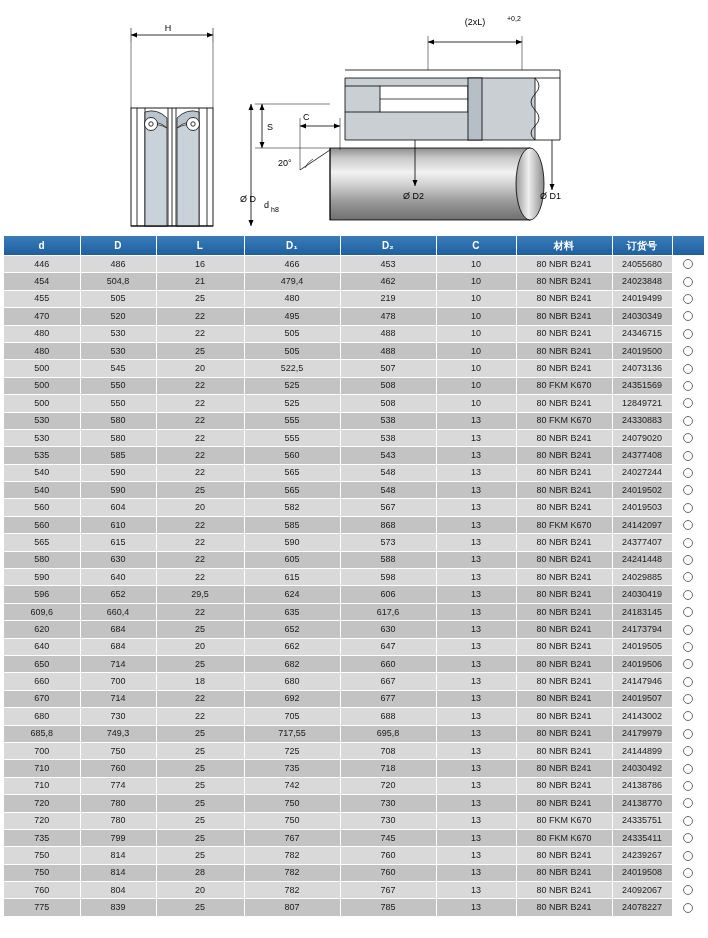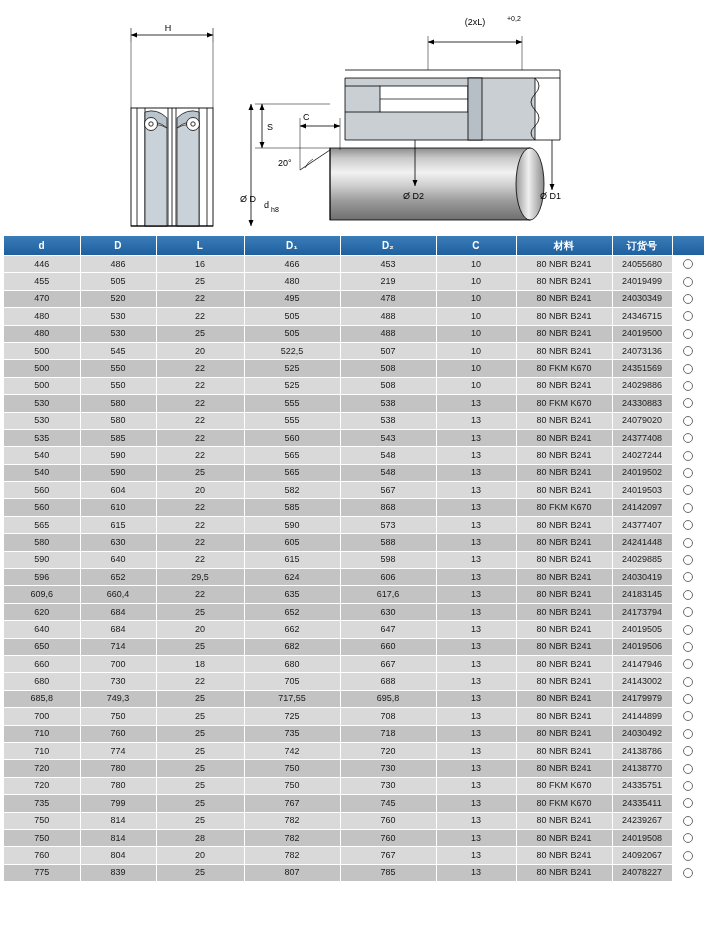--- a/index.html
+++ b/index.html
@@ -266,20 +266,31 @@
             <td>446</td>
             <td>486</td>
             <td>16</td>
             <td>466</td>
             <td>453</td>
             <td>10</td>
             <td>80 NBR B241</td>
             <td>24055680</td>
             <td class="circle-cell"><span class="circle"></span></td>
           </tr>
+          <tr class="odd">
+            <td>454</td>
+            <td>504,8</td>
+            <td>21</td>
+            <td>479,4</td>
+            <td>462</td>
+            <td>10</td>
+            <td>80 NBR B241</td>
+            <td>24023848</td>
+            <td class="circle-cell"><span class="circle"></span></td>
+          </tr>
           <tr class="even">
             <td>455</td>
             <td>505</td>
             <td>25</td>
             <td>480</td>
             <td>219</td>
             <td>10</td>
             <td>80 NBR B241</td>
             <td>24019499</td>
             <td class="circle-cell"><span class="circle"></span></td>
@@ -340,21 +351,21 @@
             <td class="circle-cell"><span class="circle"></span></td>
           </tr>
           <tr class="even">
             <td>500</td>
             <td>550</td>
             <td>22</td>
             <td>525</td>
             <td>508</td>
             <td>10</td>
             <td>80 NBR B241</td>
-            <td>24029886</td>
+            <td>12849721</td>
             <td class="circle-cell"><span class="circle"></span></td>
           </tr>
           <tr class="odd">
             <td>530</td>
             <td>580</td>
             <td>22</td>
             <td>555</td>
             <td>538</td>
             <td>13</td>
             <td>80 FKM K670</td>
@@ -519,20 +530,31 @@
             <td>660</td>
             <td>700</td>
             <td>18</td>
             <td>680</td>
             <td>667</td>
             <td>13</td>
             <td>80 NBR B241</td>
             <td>24147946</td>
             <td class="circle-cell"><span class="circle"></span></td>
           </tr>
+          <tr class="odd">
+            <td>670</td>
+            <td>714</td>
+            <td>22</td>
+            <td>692</td>
+            <td>677</td>
+            <td>13</td>
+            <td>80 NBR B241</td>
+            <td>24019507</td>
+            <td class="circle-cell"><span class="circle"></span></td>
+          </tr>
           <tr class="even">
             <td>680</td>
             <td>730</td>
             <td>22</td>
             <td>705</td>
             <td>688</td>
             <td>13</td>
             <td>80 NBR B241</td>
             <td>24143002</td>
             <td class="circle-cell"><span class="circle"></span></td>

